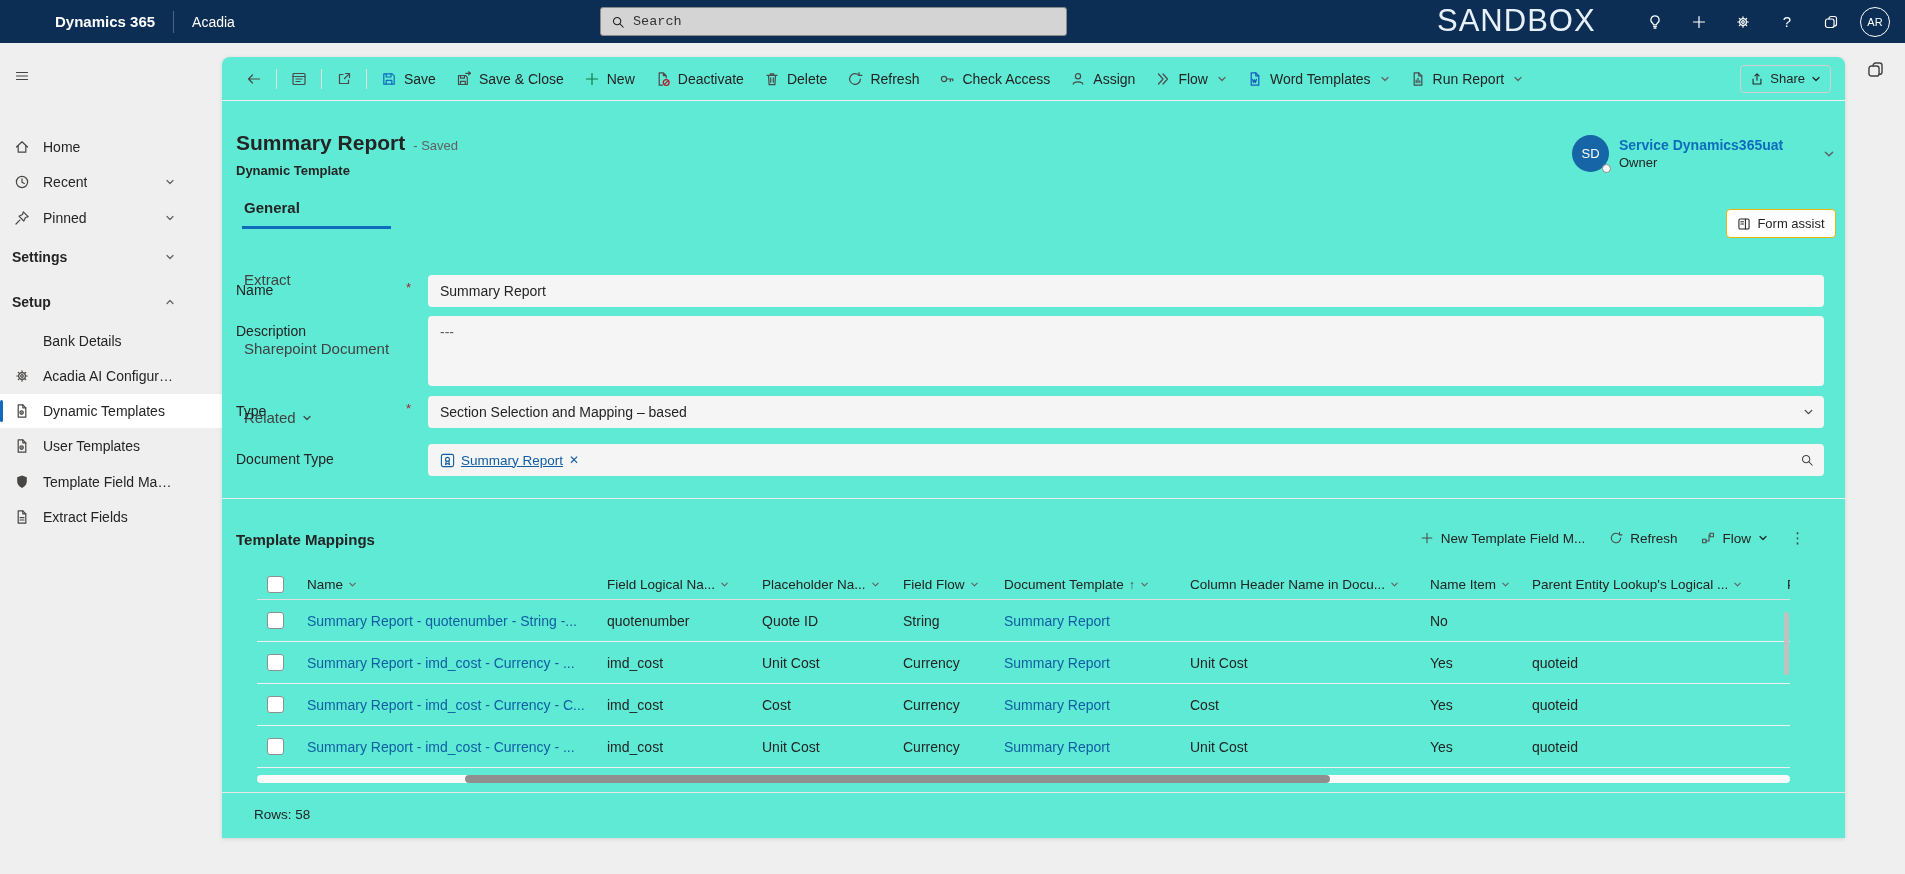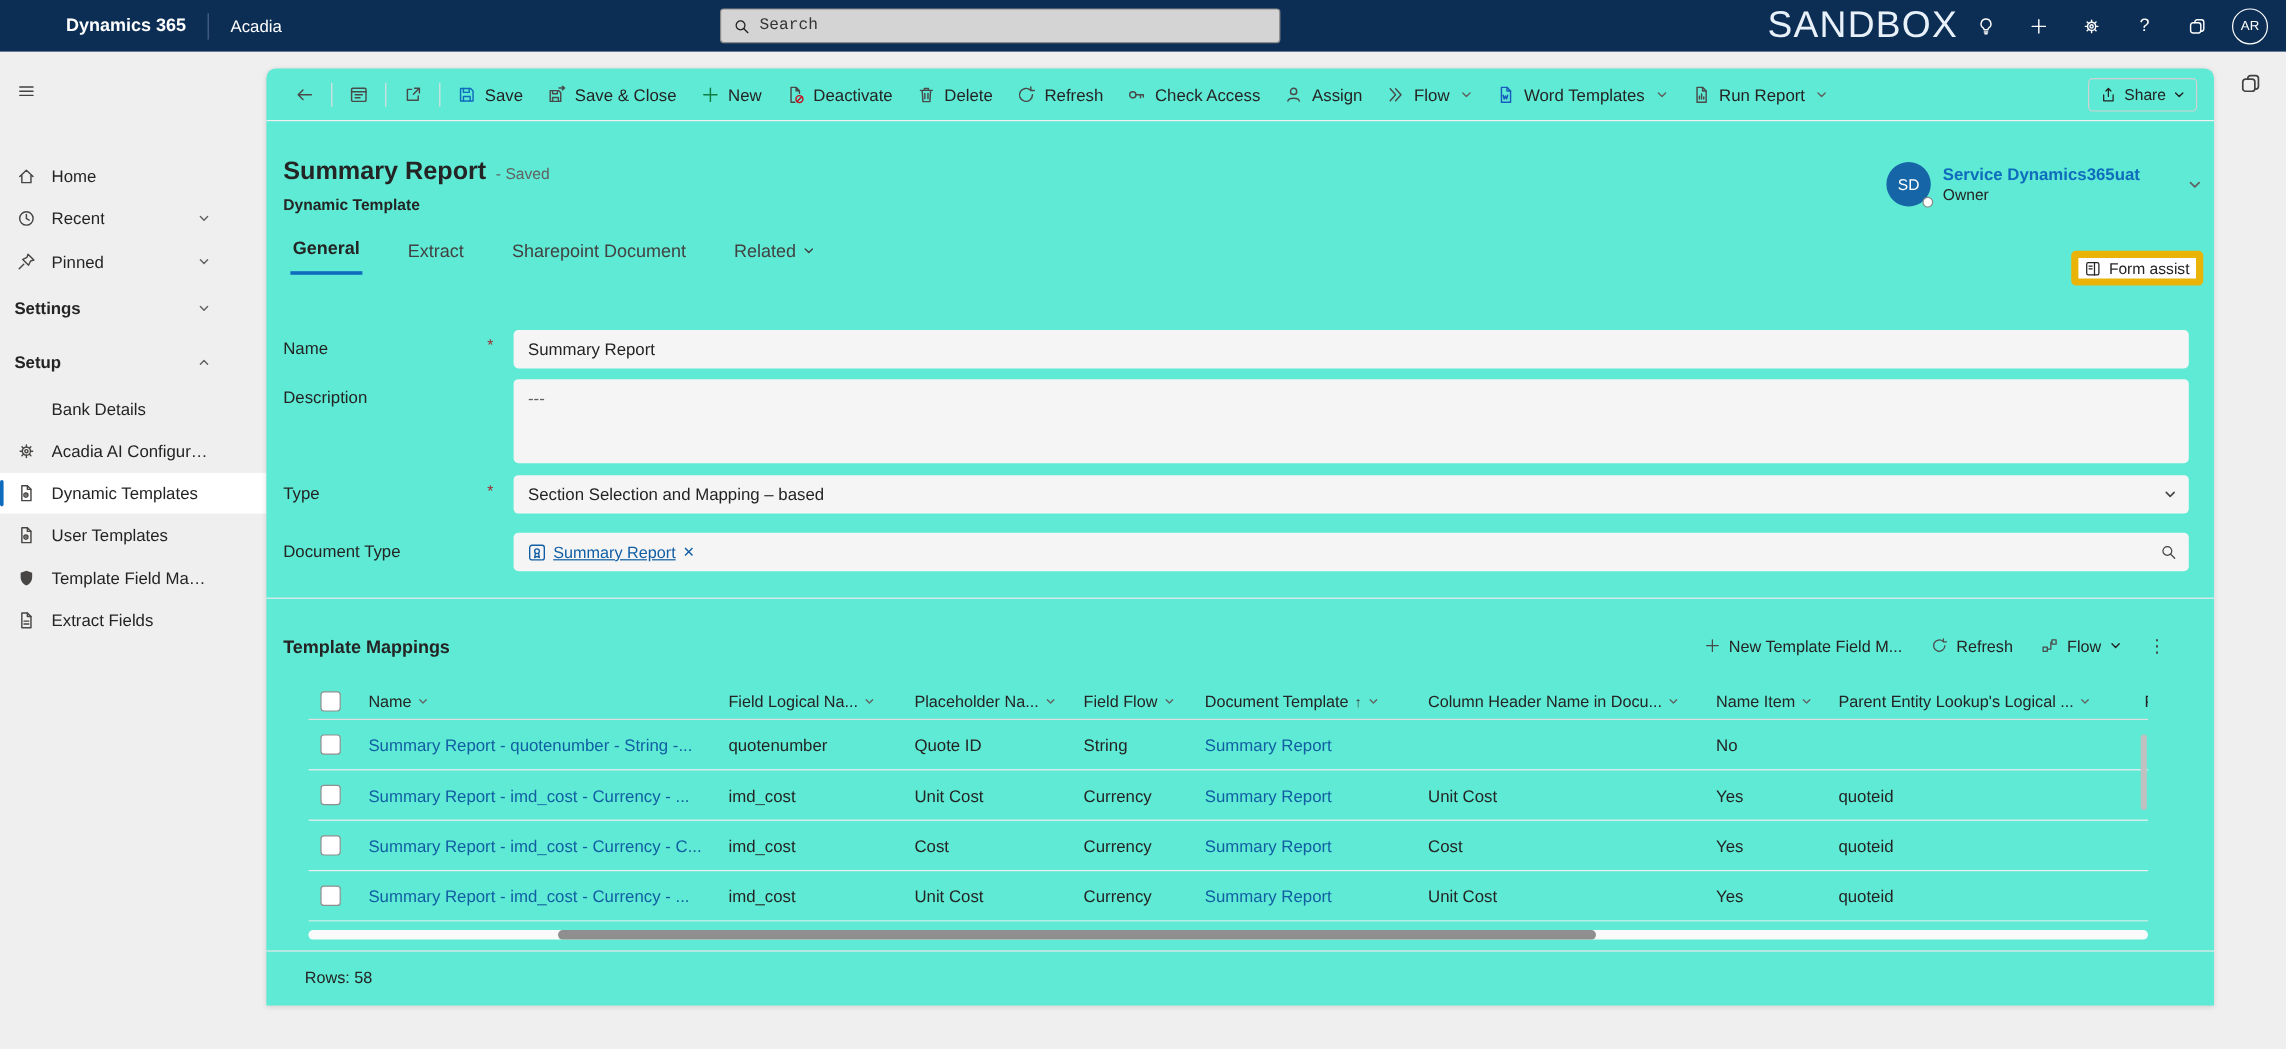--- a/index.html
+++ b/index.html
@@ -21,21 +21,21 @@
   .brand { font-size:15px; font-weight:bold; margin-left:55px; white-space:nowrap; }
   .tb-div { width:1px; height:22px; background:#4a6589; margin:0 18px; }
   .appname { font-size:14px; }
   .searchbox { position:absolute; left:600px; top:7px; width:467px; height:29px;
     background:#d4d4d4; border:1px solid #8a8a8a; border-radius:3px;
     display:flex; align-items:center; gap:8px; padding:0 10px; color:#1f1f1f;font-family:Liberation Mono, monospace; }
   .searchbox input { border:none; background:transparent; outline:none; width:100%;
     font-size:13.5px; font-family:inherit; color:#1f1f1f; }
   .searchbox input::placeholder { color:#333; opacity:1; }
   .env { position:absolute; left:1437px; top:3px; font-size:31px; font-weight:300;
-    letter-spacing:1px; color:#e8f1fa;margin-left:36px; }
+    letter-spacing:1px; color:#e8f1fa; }
   .tb-icons { position:absolute; right:8px; top:0; height:43px; display:flex;
     align-items:center; gap:0; }
   .tb-btn { width:44px; height:43px; display:flex; align-items:center; justify-content:center;
     color:#fff; font-size:15px; cursor:pointer; }
   .avatar { width:30px; height:30px; border-radius:50%; border:1px solid #fff;
     display:flex; align-items:center; justify-content:center; font-size:11px; }
 
   
   .sidebar { position:absolute; top:43px; left:0; width:222px; bottom:0; }
   .hamburger { position:absolute; left:14px; top:19px; width:28px; height:28px;
@@ -81,26 +81,26 @@
   .owner { position:absolute; left:1350px; top:78px; display:flex; align-items:center; gap:10px; }
   .owner-av { width:37px; height:37px; border-radius:50%; background:#1565a7; color:#fff;
     display:flex; align-items:center; justify-content:center; font-size:13px; position:relative; }
   .owner-dot { position:absolute; right:-2px; bottom:-1px; width:9px; height:9px; border-radius:50%;
     background:#fff; border:1.5px solid #8a8886; }
   .owner-name { font-size:14px; font-weight:bold; color:#0f6cbd; cursor:pointer; }
   .owner-role { font-size:13px; color:#242424; margin-top:2px; }
   .owner-chev { color:#616161; margin-left:30px; cursor:pointer; }
 
   
-  .tabs { position:absolute; left:20px; top:136px; display:flex; gap:36px; }
+  .tabs { position:absolute; left:20px; top:136px; display:flex; gap:36px;flex-direction:column; }
   .tab { font-size:15px; color:#424242; padding:6px 2px 10px; cursor:pointer;
     display:flex; align-items:center; gap:6px; }
   .tab.active { color:#242424; font-weight:bold; border-bottom:3px solid #0f6cbd; }
   .form-assist { position:absolute; left:1504px; top:152px; width:110px; height:29px;
-    border:6px solid #eab308; border-radius:4px; background:#fff; display:flex;
+    border:1px solid #eab308; border-radius:4px; background:#fff; display:flex;
     align-items:center; justify-content:center; gap:6px; font-size:13px; cursor:pointer; }
 
   
   .frow { position:absolute; left:14px; width:1588px; display:flex; }
   .flabel { width:170px; padding-top:7px; font-size:14px; color:#242424; }
   .freq { width:22px; padding-top:5px; color:#a4262c; font-size:13px; }
   .fbox { position:relative; width:1396px; background:#f5f5f5; border-radius:4px;
     font-size:14px; color:#242424; display:flex; align-items:center; padding:0 12px; }
   .fbox.multi { align-items:flex-start; padding-top:8px; color:#616161; }
   .fbox .endicon { position:absolute; right:10px; top:50%; transform:translateY(-50%); color:#484644; }

